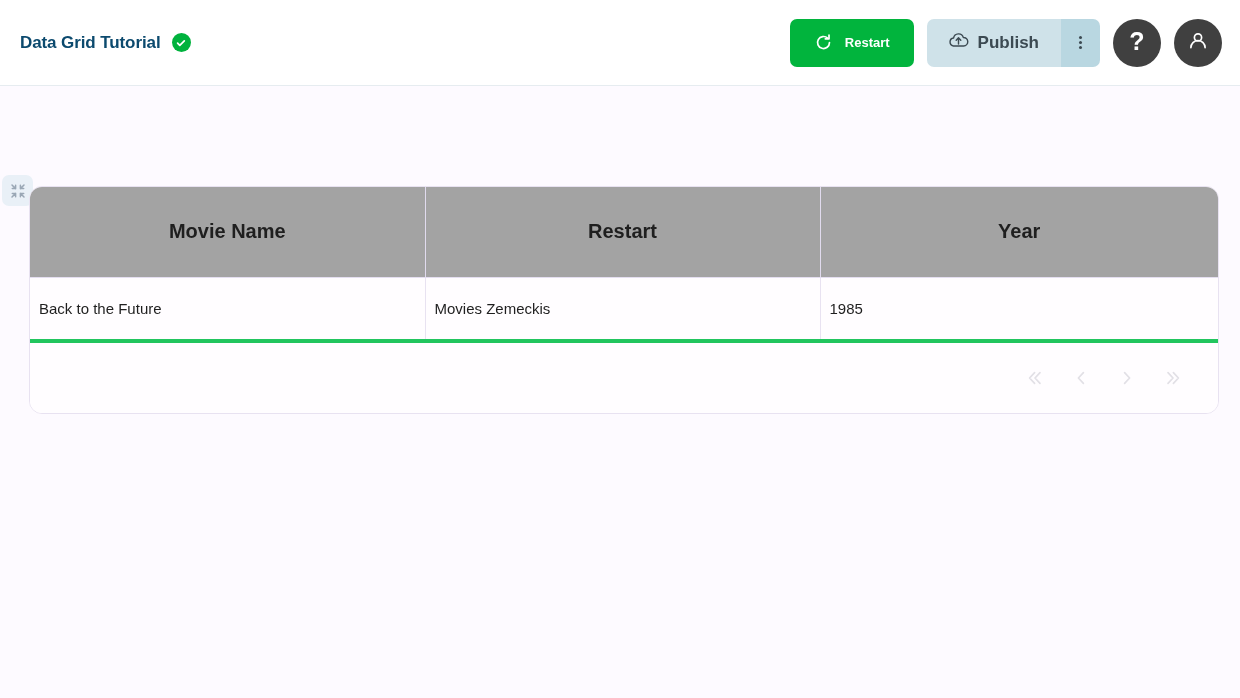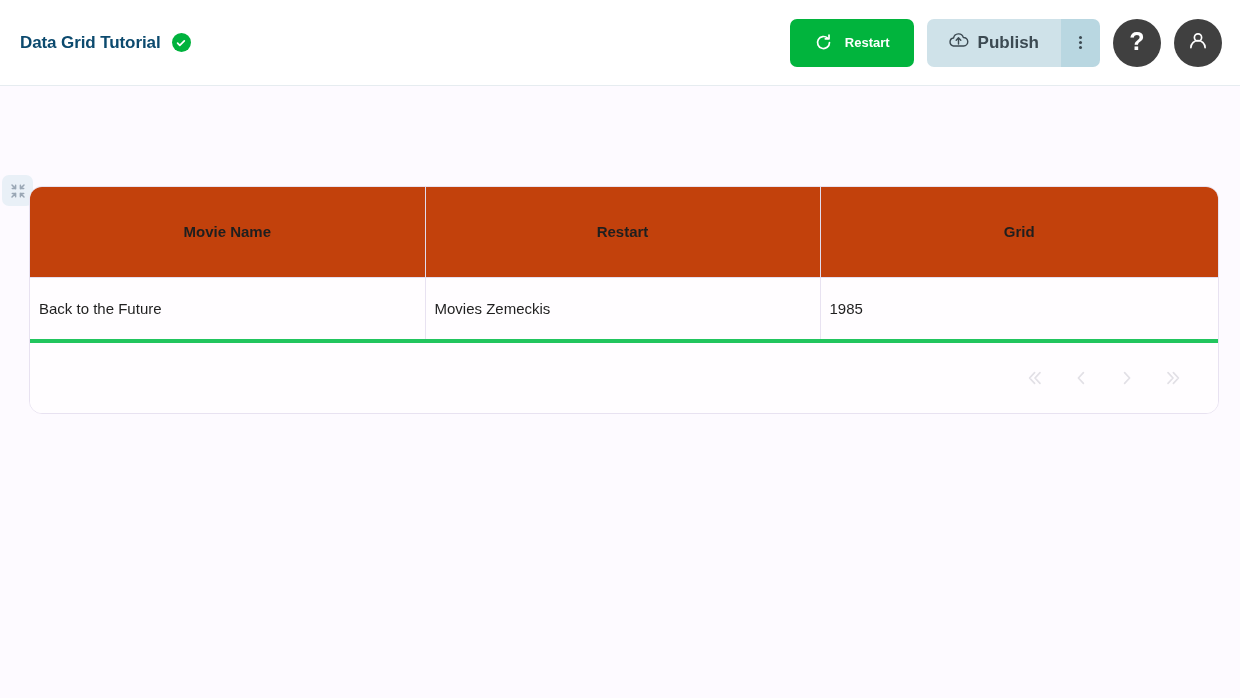--- a/index.html
+++ b/index.html
@@ -191,23 +191,23 @@
     overflow: hidden;
   }
 
   table.grid {
     width: 100%;
     border-collapse: collapse;
     table-layout: fixed;
   }
 
   table.grid th {
-    background: #c2410c;
+    background: #a3a3a3;
     height: 90px;
-    font-size: 15px;
+    font-size: 20px;
     font-weight: bold;
     color: #1f1f1f;
     text-align: center;
     border-right: 1px solid #e1dbee;
     border-bottom: 1px solid #e4def0;
     padding: 0 10px;
   }
   table.grid th:last-child { border-right: none; }
 
   table.grid td {
@@ -330,21 +330,21 @@
     <table class="grid">
       <colgroup>
         <col style="width:33.25%">
         <col style="width:33.25%">
         <col style="width:33.5%">
       </colgroup>
       <thead>
         <tr>
           <th>Movie Name</th>
           <th>Restart</th>
-          <th>Grid</th>
+          <th>Year</th>
         </tr>
       </thead>
       <tbody>
         <tr>
           <td>Back to the Future</td>
           <td>Movies Zemeckis</td>
           <td>1985</td>
         </tr>
       </tbody>
     </table>

